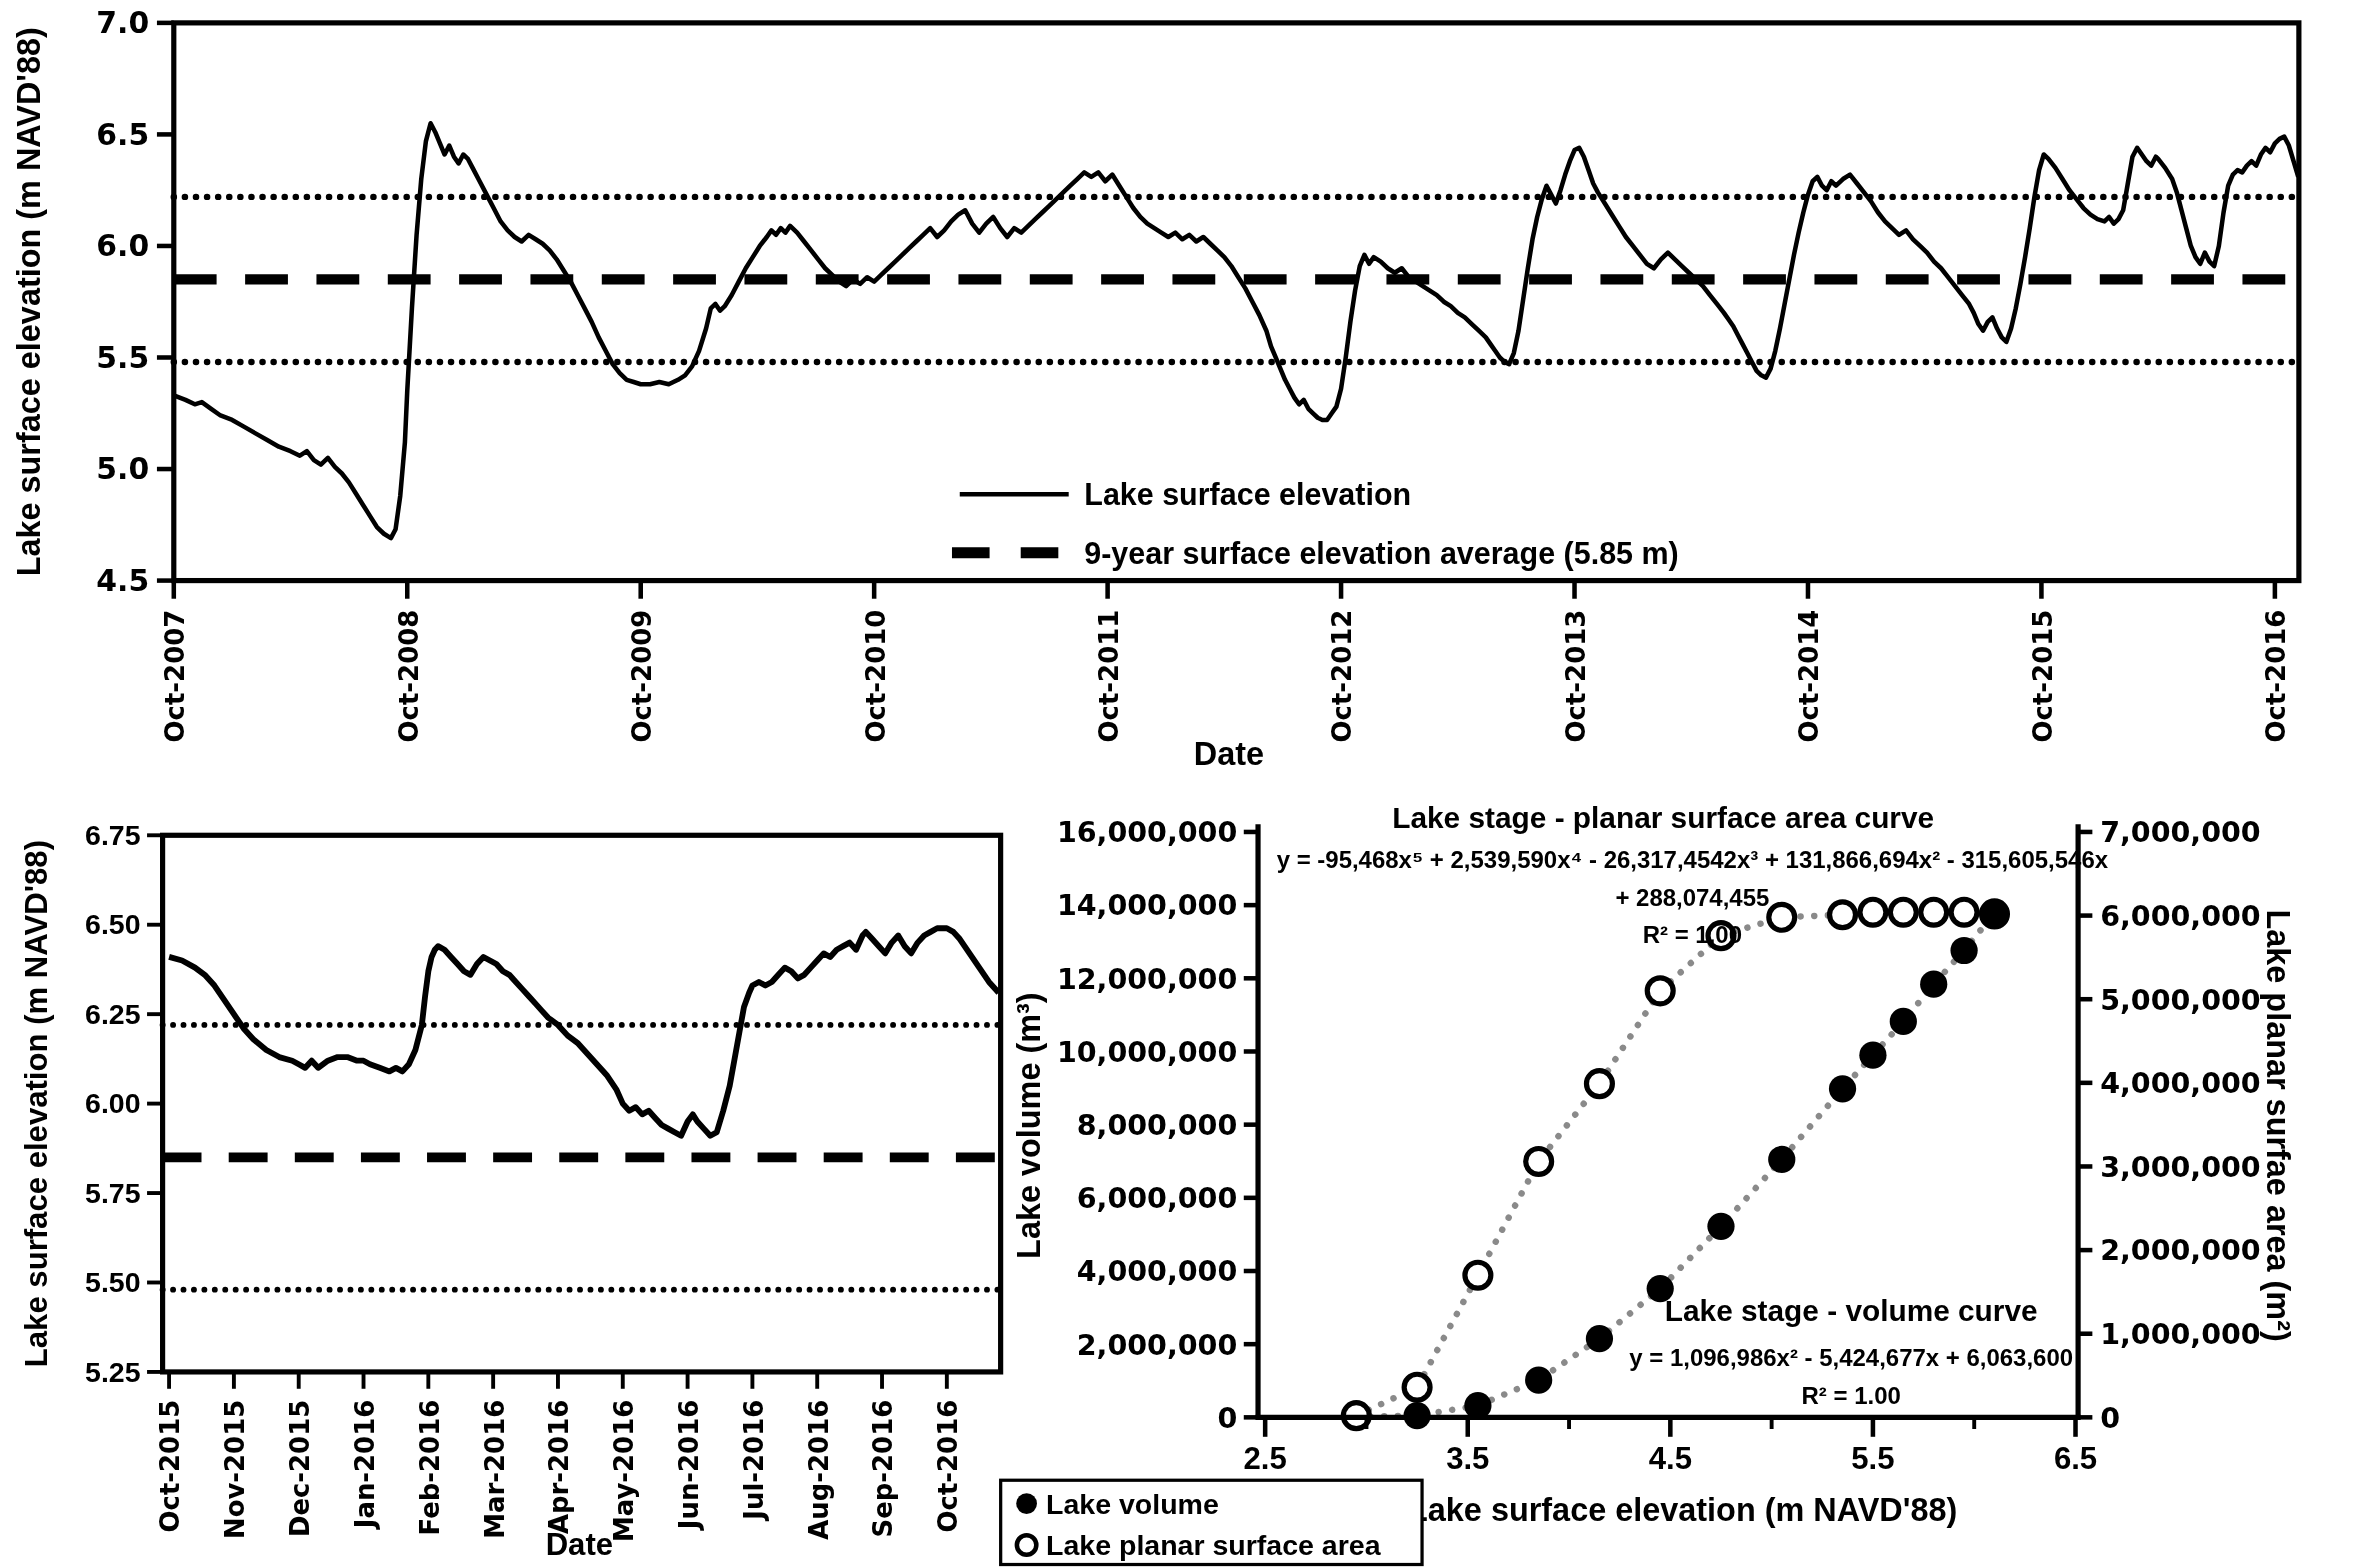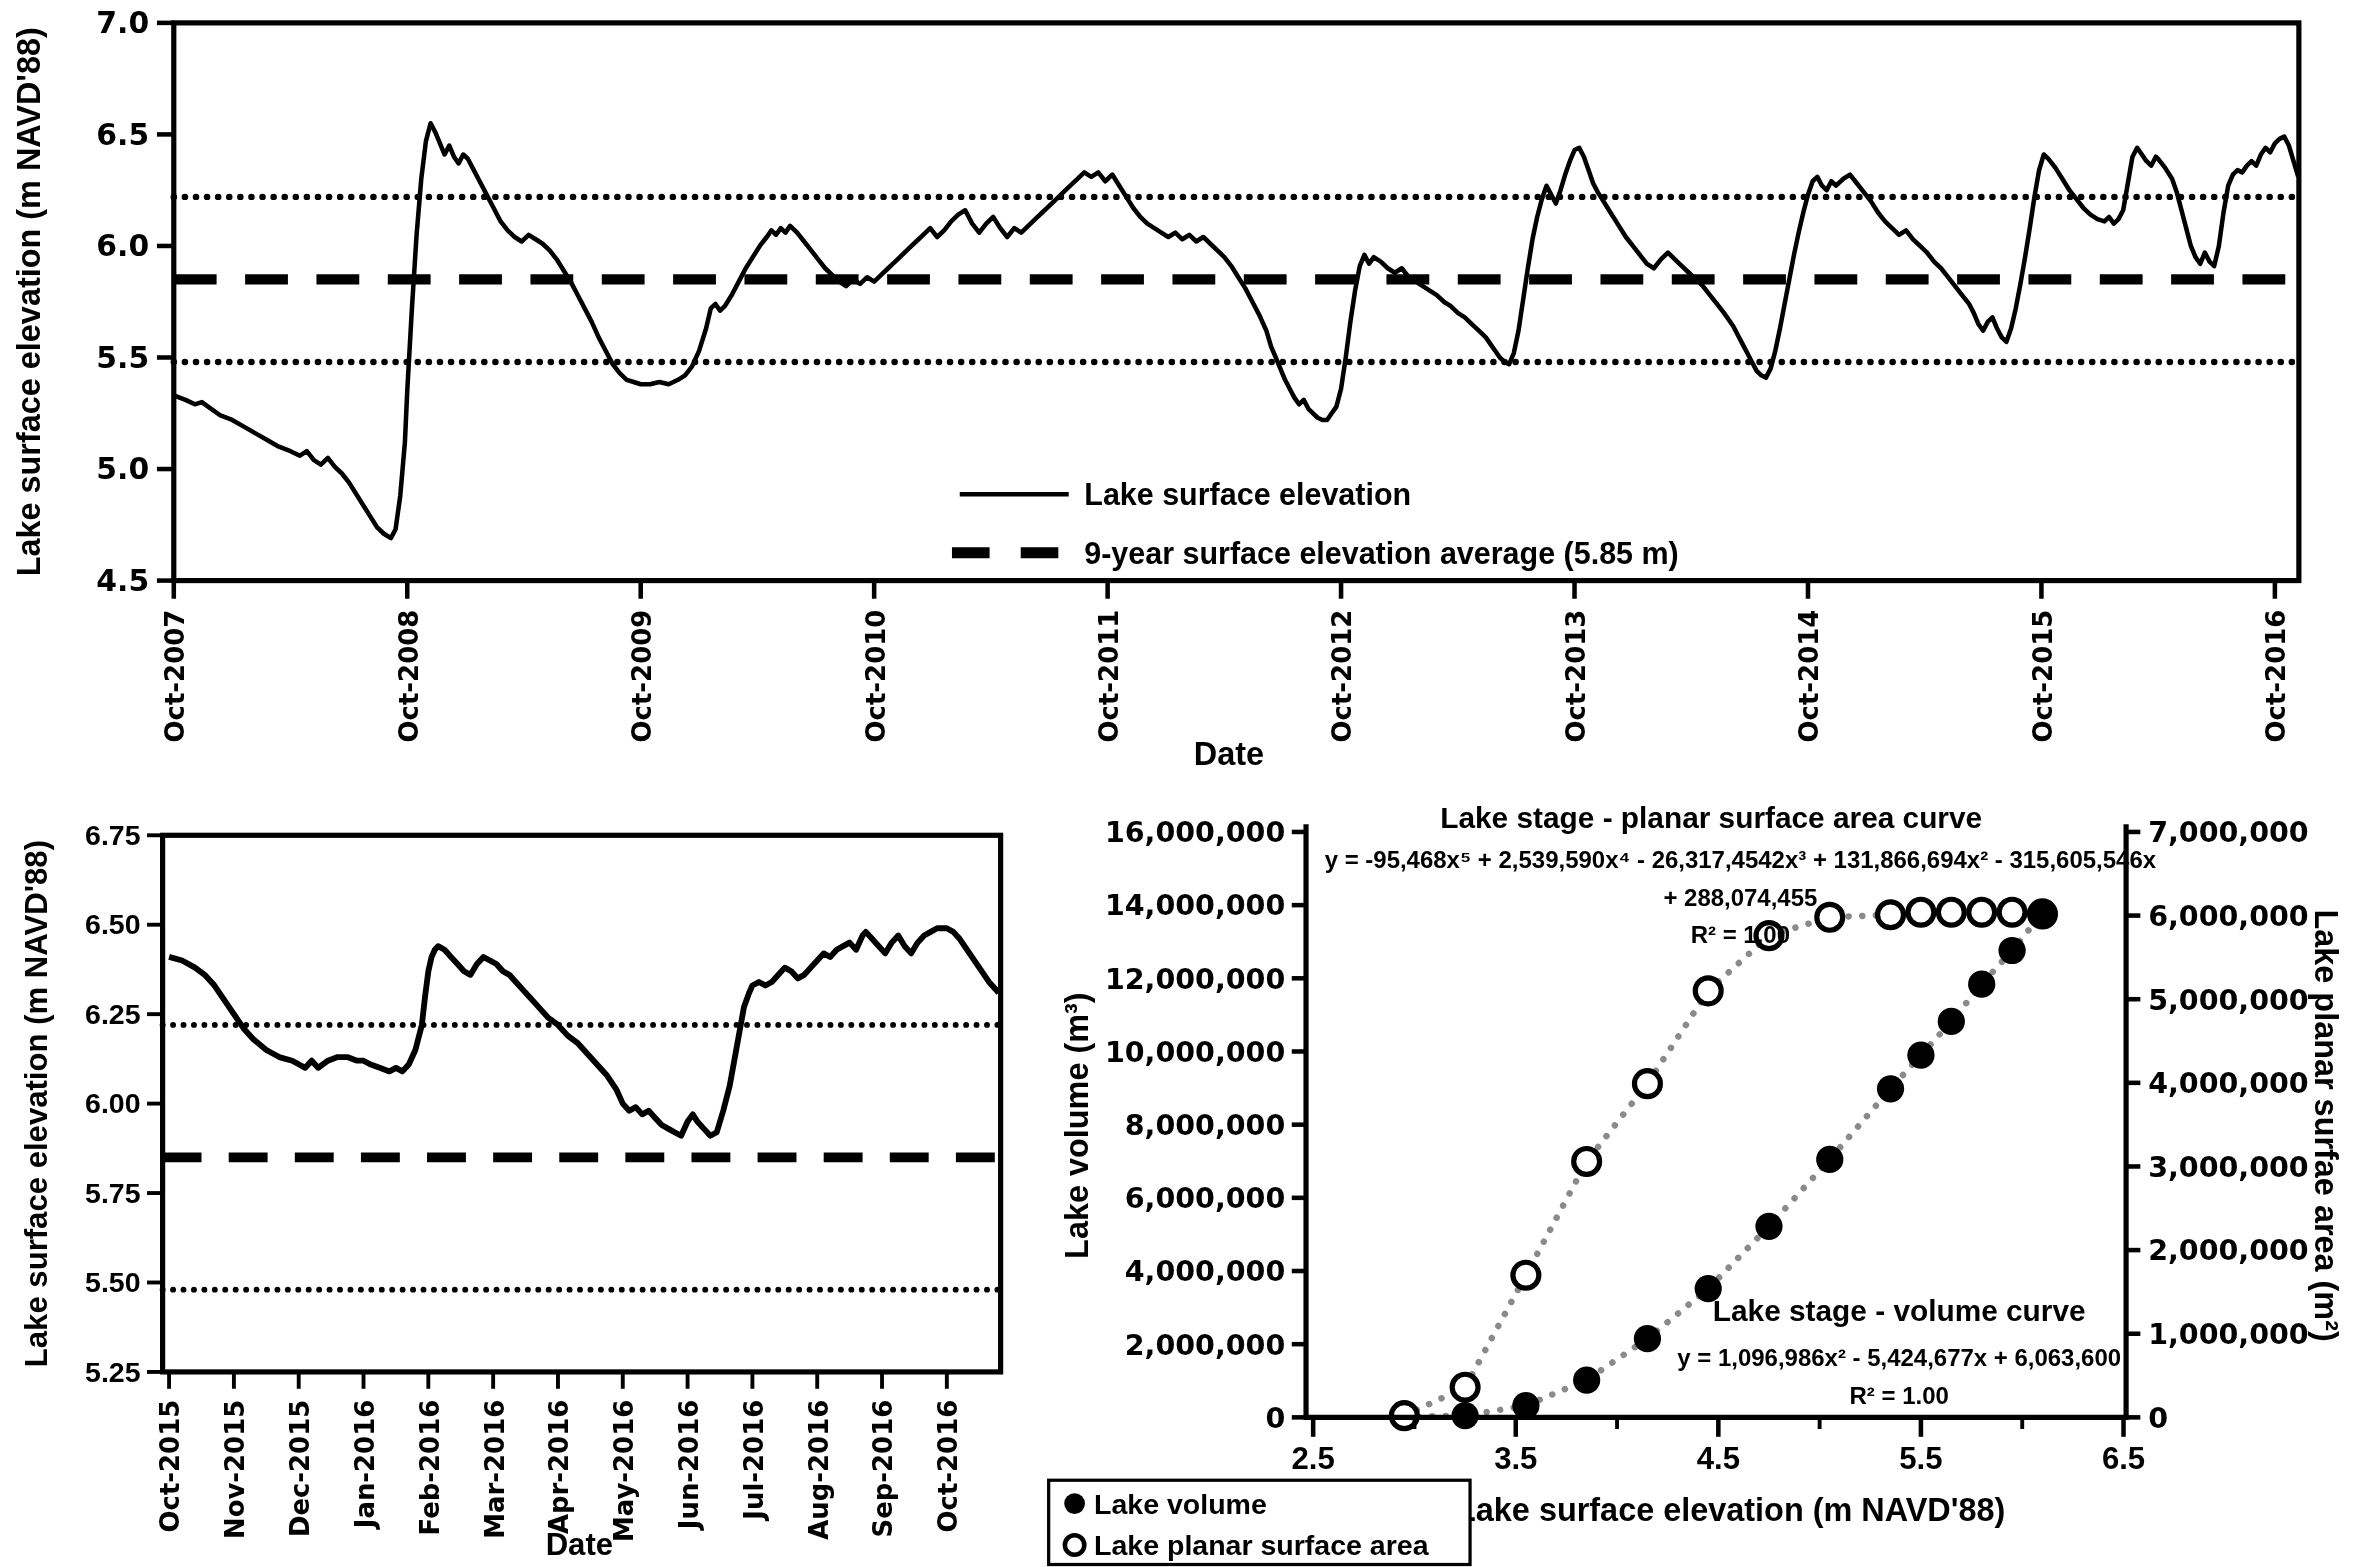--- a/index.html
+++ b/index.html
@@ -104,21 +104,21 @@
       <text transform="translate(1263,928) rotate(-90)" text-anchor="end" font-size="40" style="font-family:&quot;DejaVu Sans&quot;,sans-serif">Aug-2016</text>
       <line x1="1347" y1="885" x2="1347" y2="911" stroke="#000000" stroke-width="6"></line>
       <text transform="translate(1363,928) rotate(-90)" text-anchor="end" font-size="40" style="font-family:&quot;DejaVu Sans&quot;,sans-serif">Sep-2016</text>
       <line x1="1447" y1="885" x2="1447" y2="911" stroke="#000000" stroke-width="6"></line>
       <text transform="translate(1463,928) rotate(-90)" text-anchor="end" font-size="40" style="font-family:&quot;DejaVu Sans&quot;,sans-serif">Oct-2016</text>
       <text transform="translate(58,471) rotate(-90)" text-anchor="middle" font-size="48" style="font-family:&quot;Liberation Sans&quot;,sans-serif">Lake surface elevation (m NAVD'88)</text>
       <text x="880" y="1168" text-anchor="middle" font-size="48" style="font-family:&quot;Liberation Sans&quot;,sans-serif">Date</text>
     </svg>
 </div>
 
-<div class="panel" style="left:1037px;top:798px;width:1316px;height:770px">
+<div class="panel" style="left:989px;top:798px;width:1316px;height:770px">
   <svg id="svg-stage" width="1316" height="770" viewBox="0 0 2030 1187">
       <path d="M588.5 953.9L660.4 952.2L754.1 936.9L847.9 897.4L941.6 833.7L1035.4 756.3L1129.1 660.4L1222.9 557.1L1316.6 448.2L1363.5 396.3L1410.4 344.3L1457.3 286.8L1504.1 234.9L1551.0 177.3" stroke="#8a8a8a" stroke-width="10" stroke-dasharray="0.1 21" stroke-linecap="round" fill="none"></path>
       <path d="M566.6 952.4L660.4 908.6L754.1 735.7L847.9 560.3L941.6 440.3L1035.4 297.1L1129.1 212.0L1222.9 183.6L1316.6 179.7L1363.5 175.8L1410.4 175.8L1457.3 175.8L1504.1 175.8L1551.0 178.4" stroke="#8a8a8a" stroke-width="10" stroke-dasharray="0.1 21" stroke-linecap="round" fill="none"></path>
       <circle cx="566.625" cy="952.42" r="20" fill="#fff" stroke="#000000" stroke-width="8"></circle>
       <circle cx="660.375" cy="908.56" r="20" fill="#fff" stroke="#000000" stroke-width="8"></circle>
       <circle cx="754.125" cy="735.6999999999999" r="20" fill="#fff" stroke="#000000" stroke-width="8"></circle>
       <circle cx="847.875" cy="560.26" r="20" fill="#fff" stroke="#000000" stroke-width="8"></circle>
       <circle cx="941.6250000000001" cy="440.28999999999996" r="20" fill="#fff" stroke="#000000" stroke-width="8"></circle>
       <circle cx="1035.375" cy="297.1" r="20" fill="#fff" stroke="#000000" stroke-width="8"></circle>
       <circle cx="1129.125" cy="211.95999999999998" r="20" fill="#fff" stroke="#000000" stroke-width="8"></circle>

